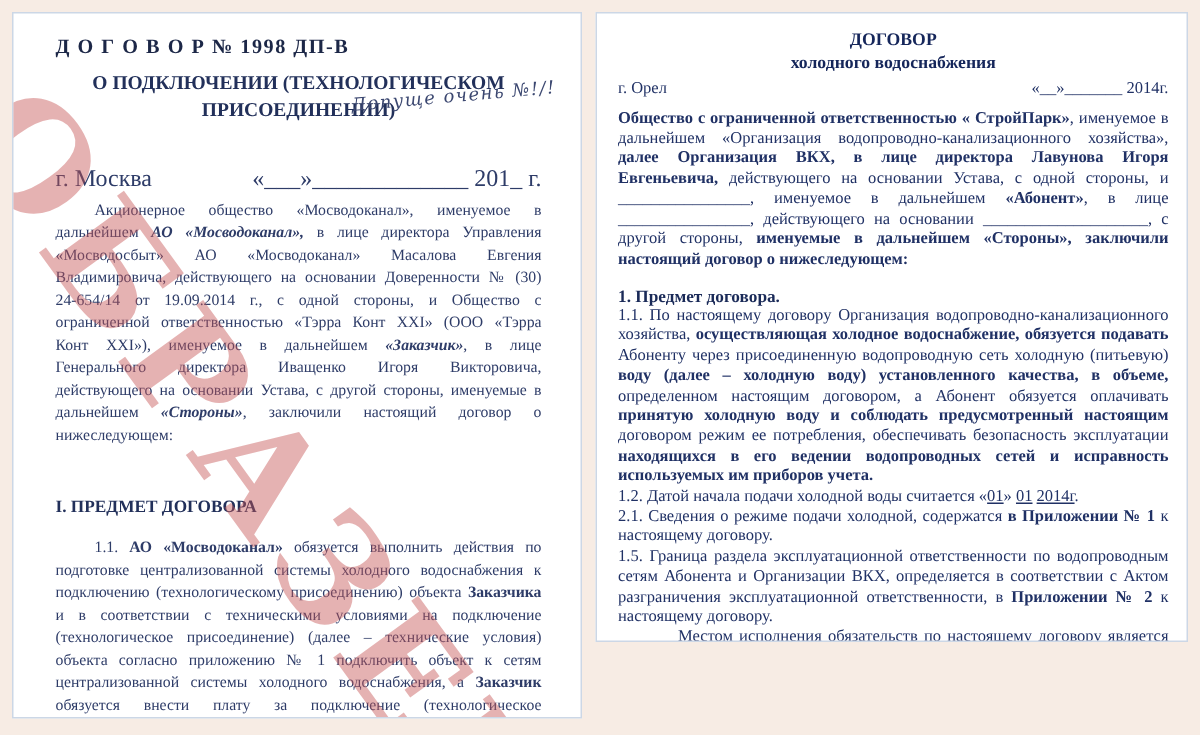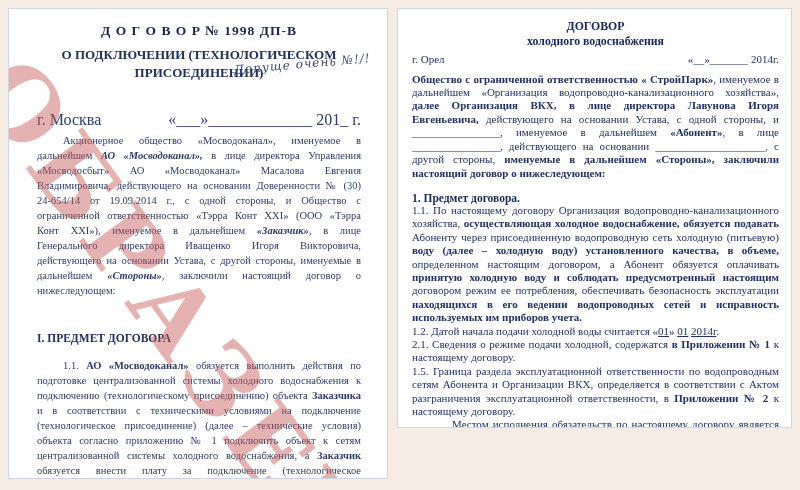--- a/index.html
+++ b/index.html
@@ -10,21 +10,21 @@
   }
   .page{
     position:absolute;background:#ffffff;border:1px solid #ccd7e6;
     box-sizing:border-box;overflow:hidden;
   }
   #left-page{left:8px;top:8px;width:380px;height:471px;padding:8px 26px 0 28px}
   #right-page{left:397px;top:8px;width:395px;height:420px;padding:10px 12px 0 14px}
 
   
   .lp-title{
-    text-align:center;font-weight:bold;font-size:13.5px;letter-spacing:1px;
+    text-align:left;font-weight:bold;font-size:13.5px;letter-spacing:1px;
     color:#1c2747;margin-top:6px;
   }
   .lp-sub{
     text-align:center;font-weight:bold;font-size:13px;line-height:1.35;
     color:#22305a;margin-top:7px;
   }
   .lp-cityrow{
     display:flex;justify-content:space-between;align-items:flex-end;
     font-size:16px;color:#2e3c68;margin-top:30px;
   }

